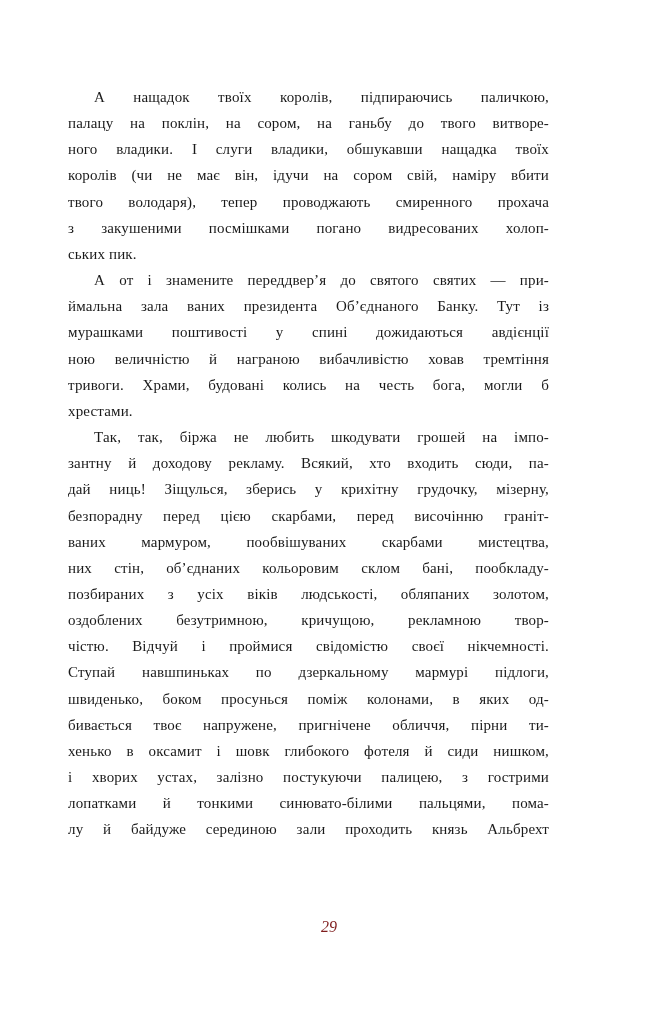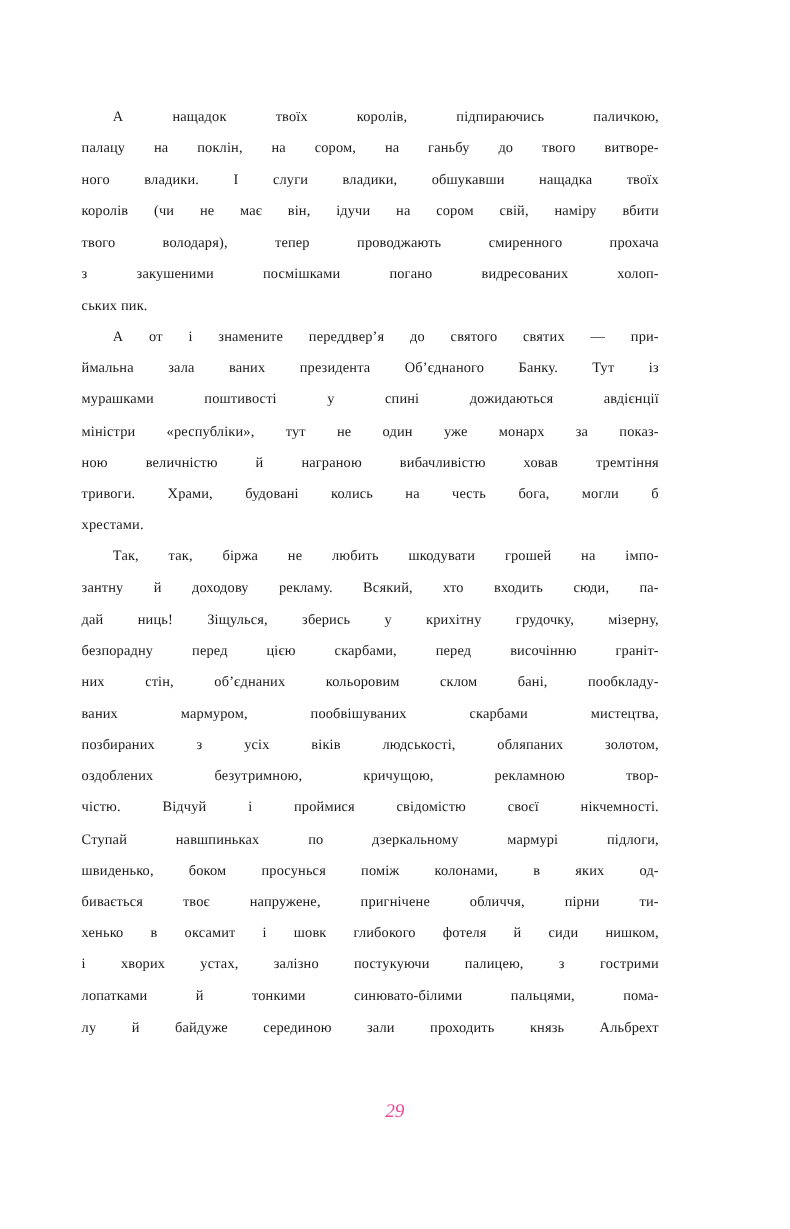--- a/index.html
+++ b/index.html
@@ -21,21 +21,21 @@
     box-sizing: border-box;
   }
   .text-block {
     position: absolute;
     left: 68px;
     top: 84px;
     width: 481px;
   }
   .para {
     margin: 0;
-    font-size: 12px;
+    font-size: 15px;
     line-height: 26.15px;
     color: #1a1a1a;
     letter-spacing: 0.01em;
     -webkit-font-smoothing: antialiased;
   }
   
   .line {
     display: block;
     width: 100%;
     white-space: nowrap;
@@ -54,21 +54,21 @@
     text-indent: 26px;
   }
   .folio {
     position: absolute;
     left: 0;
     top: 918px;
     width: 658px;
     text-align: center;
     font-size: 16px;
     font-style: italic;
-    color: #ec4899;
+    color: #7f1d1d;
   }
 </style>
 </head>
 <body>
 
 <div class="page">
 
   <div class="text-block">
 
     <p class="para">
@@ -78,33 +78,32 @@
       <span class="line justify">королів (чи не має він, ідучи на сором свій, наміру вбити</span>
       <span class="line justify">твого володаря), тепер проводжають смиренного прохача</span>
       <span class="line justify">з закушеними посмішками погано видресованих холоп-</span>
       <span class="line last">ських пик.</span>
     </p>
 
     <p class="para">
       <span class="line justify indent">А от і знамените переддвер’я до святого святих — при-</span>
       <span class="line justify">ймальна зала ваних президента Об’єднаного Банку. Тут із</span>
       <span class="line justify">мурашками поштивості у спині дожидаються авдієнції</span>
-      <span class="line justify">міністри «республіки», тут не один уже монарх за показ-</span>
       <span class="line justify">ною величністю й награною вибачливістю ховав тремтіння</span>
       <span class="line justify">тривоги. Храми, будовані колись на честь бога, могли б</span>
       <span class="line last">хрестами.</span>
     </p>
 
     <p class="para">
       <span class="line justify indent">Так, так, біржа не любить шкодувати грошей на імпо-</span>
       <span class="line justify">зантну й доходову рекламу. Всякий, хто входить сюди, па-</span>
       <span class="line justify">дай ниць! Зіщулься, зберись у крихітну грудочку, мізерну,</span>
       <span class="line justify">безпорадну перед цією скарбами, перед височінню граніт-</span>
+      <span class="line justify">ваних мармуром, пообвішуваних скарбами мистецтва,</span>
       <span class="line justify">них стін, об’єднаних кольоровим склом бані, пообкладу-</span>
-      <span class="line justify">ваних мармуром, пообвішуваних скарбами мистецтва,</span>
       <span class="line justify">позбираних з усіх віків людськості, обляпаних золотом,</span>
       <span class="line justify">оздоблених безутримною, кричущою, рекламною твор-</span>
       <span class="line justify">чістю. Відчуй і проймися свідомістю своєї нікчемності.</span>
       <span class="line justify">Ступай навшпиньках по дзеркальному мармурі підлоги,</span>
       <span class="line justify">швиденько, боком просунься поміж колонами, в яких од-</span>
       <span class="line justify">бивається твоє напружене, пригнічене обличчя, пірни ти-</span>
       <span class="line justify">хенько в оксамит і шовк глибокого фотеля й сиди нишком,</span>
     </p>
 
     <p class="para">

